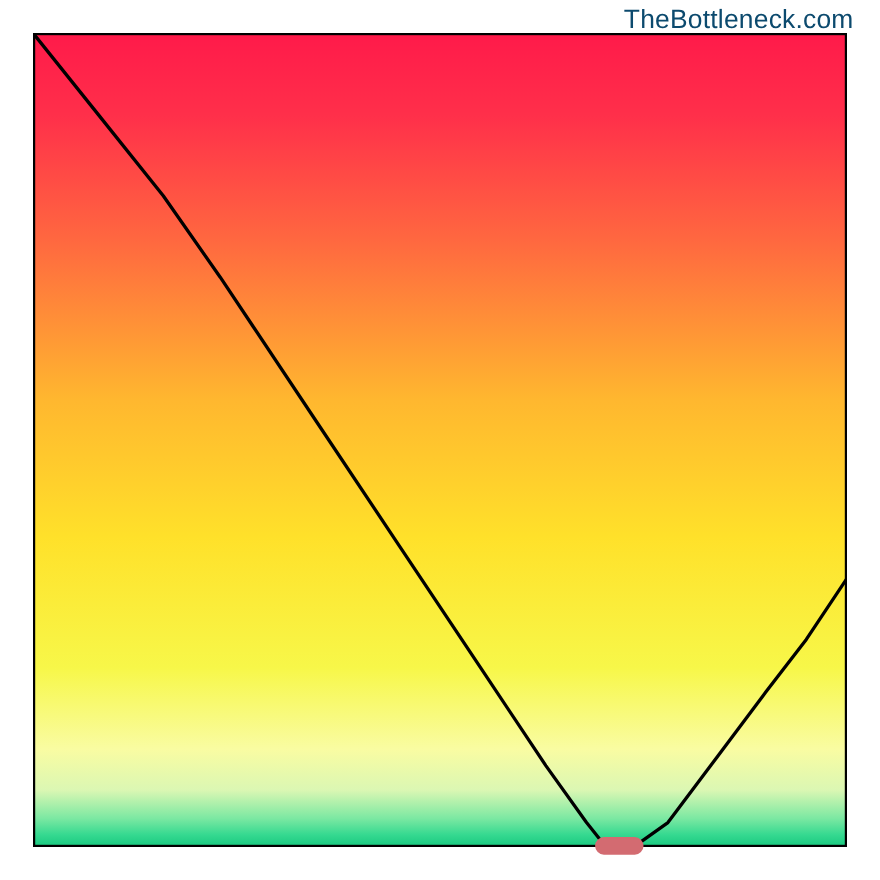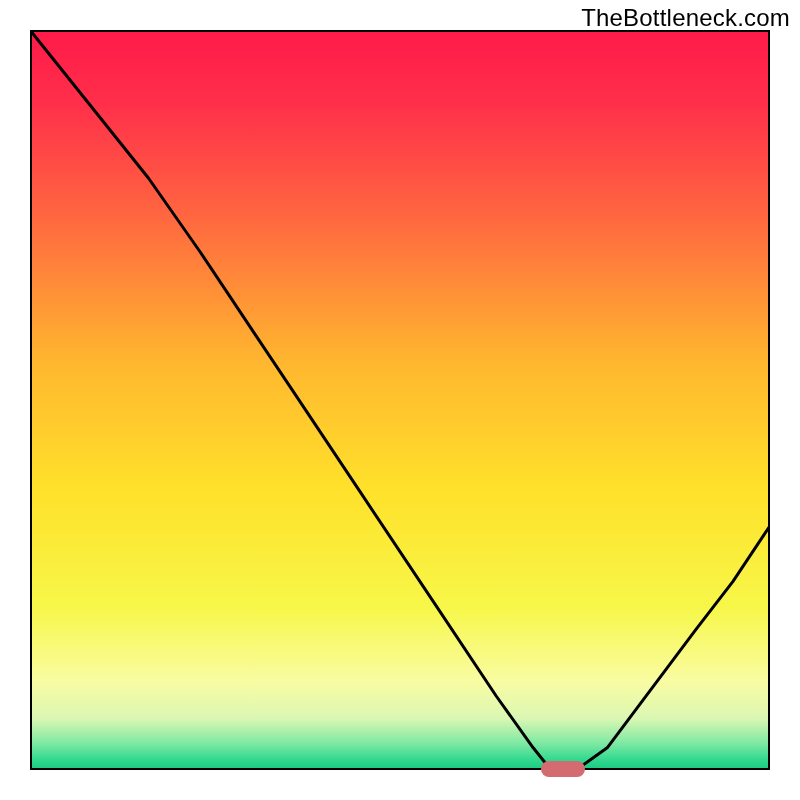--- a/index.html
+++ b/index.html
@@ -12,23 +12,23 @@
     overflow: hidden;
   }
   #container {
     position: relative;
     width: 800px;
     height: 800px;
   }
   #watermark {
     position: absolute;
     top: 4px;
-    right: 10px;
+    right: 24px;
     font-size: 24px;
-    color: #000000;
+    color: #0c4a6e;
     font-weight: 400;
     letter-spacing: 0.2px;
     z-index: 3;
   }
   #plot-border {
     position: absolute;
     left: 30px;
     top: 30px;
     width: 740px;
     height: 740px;

